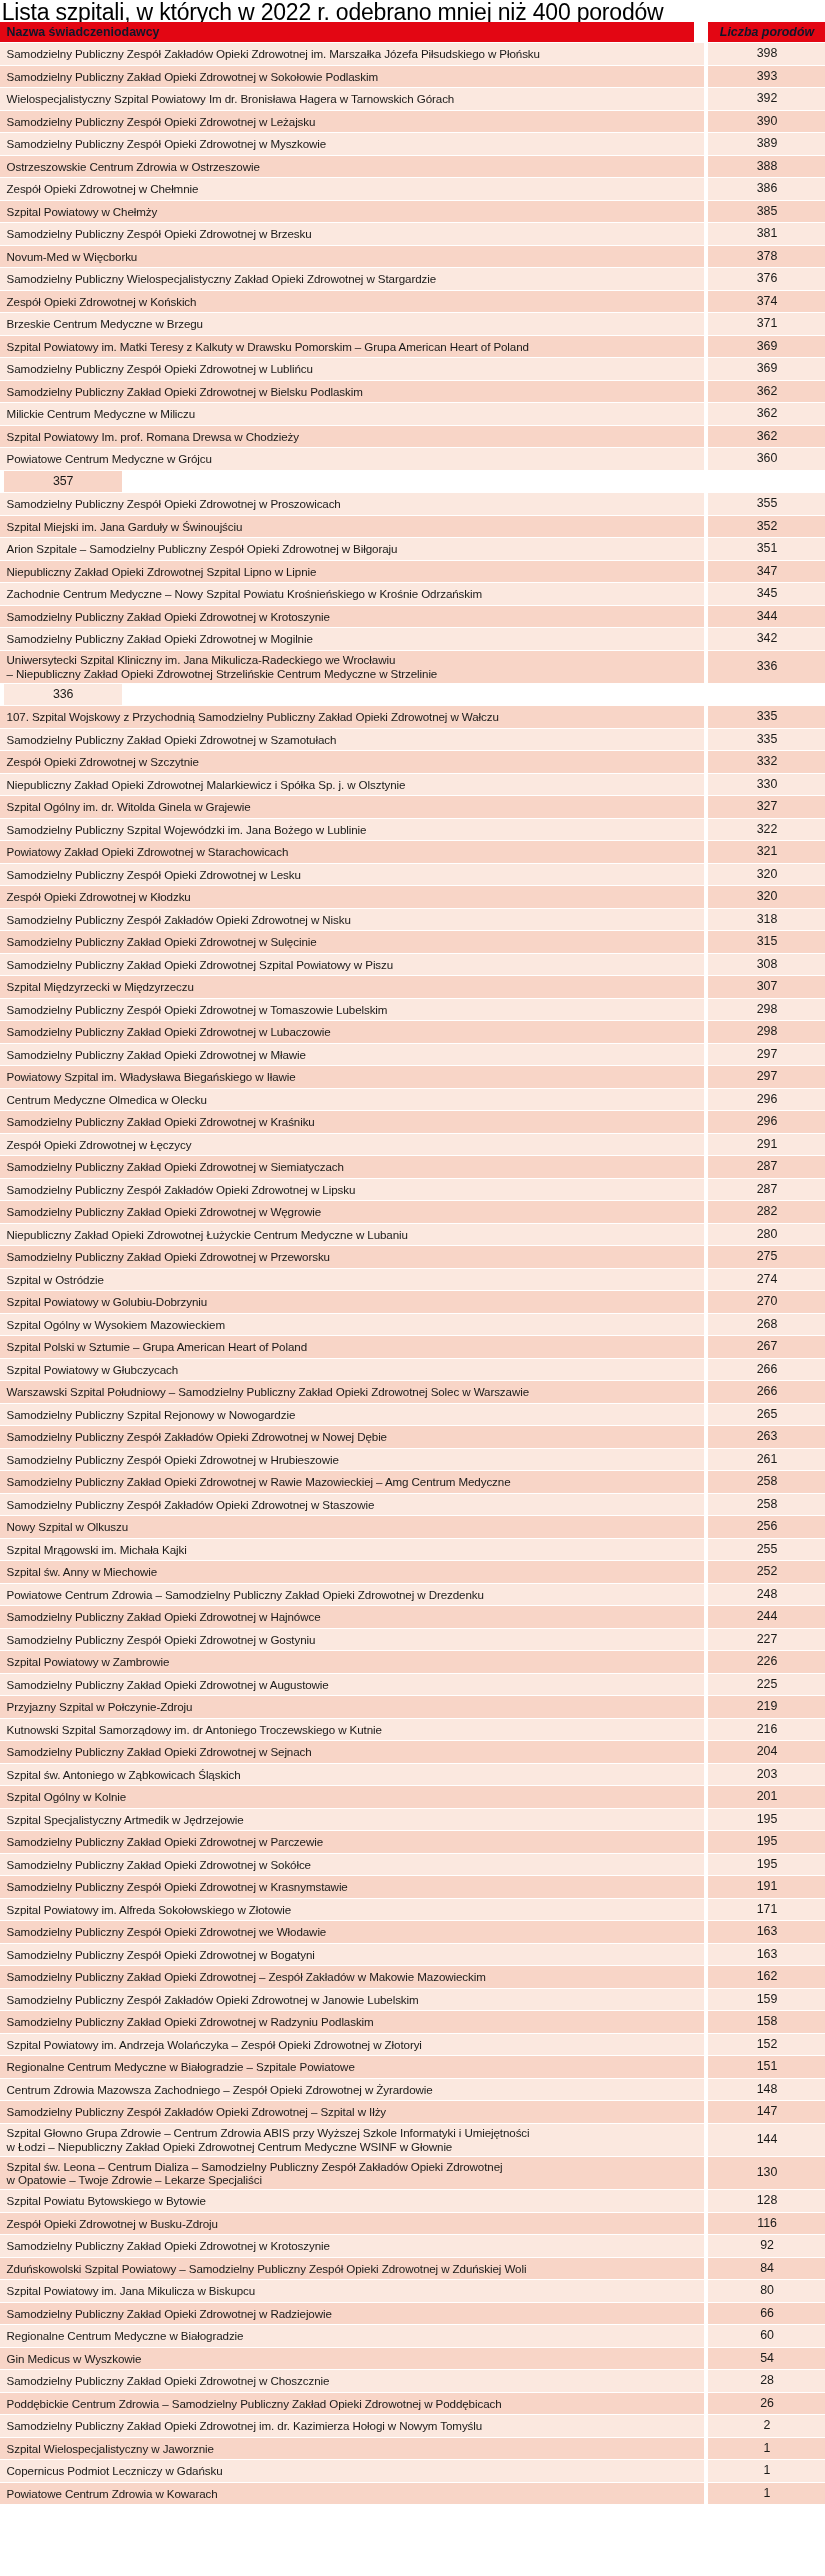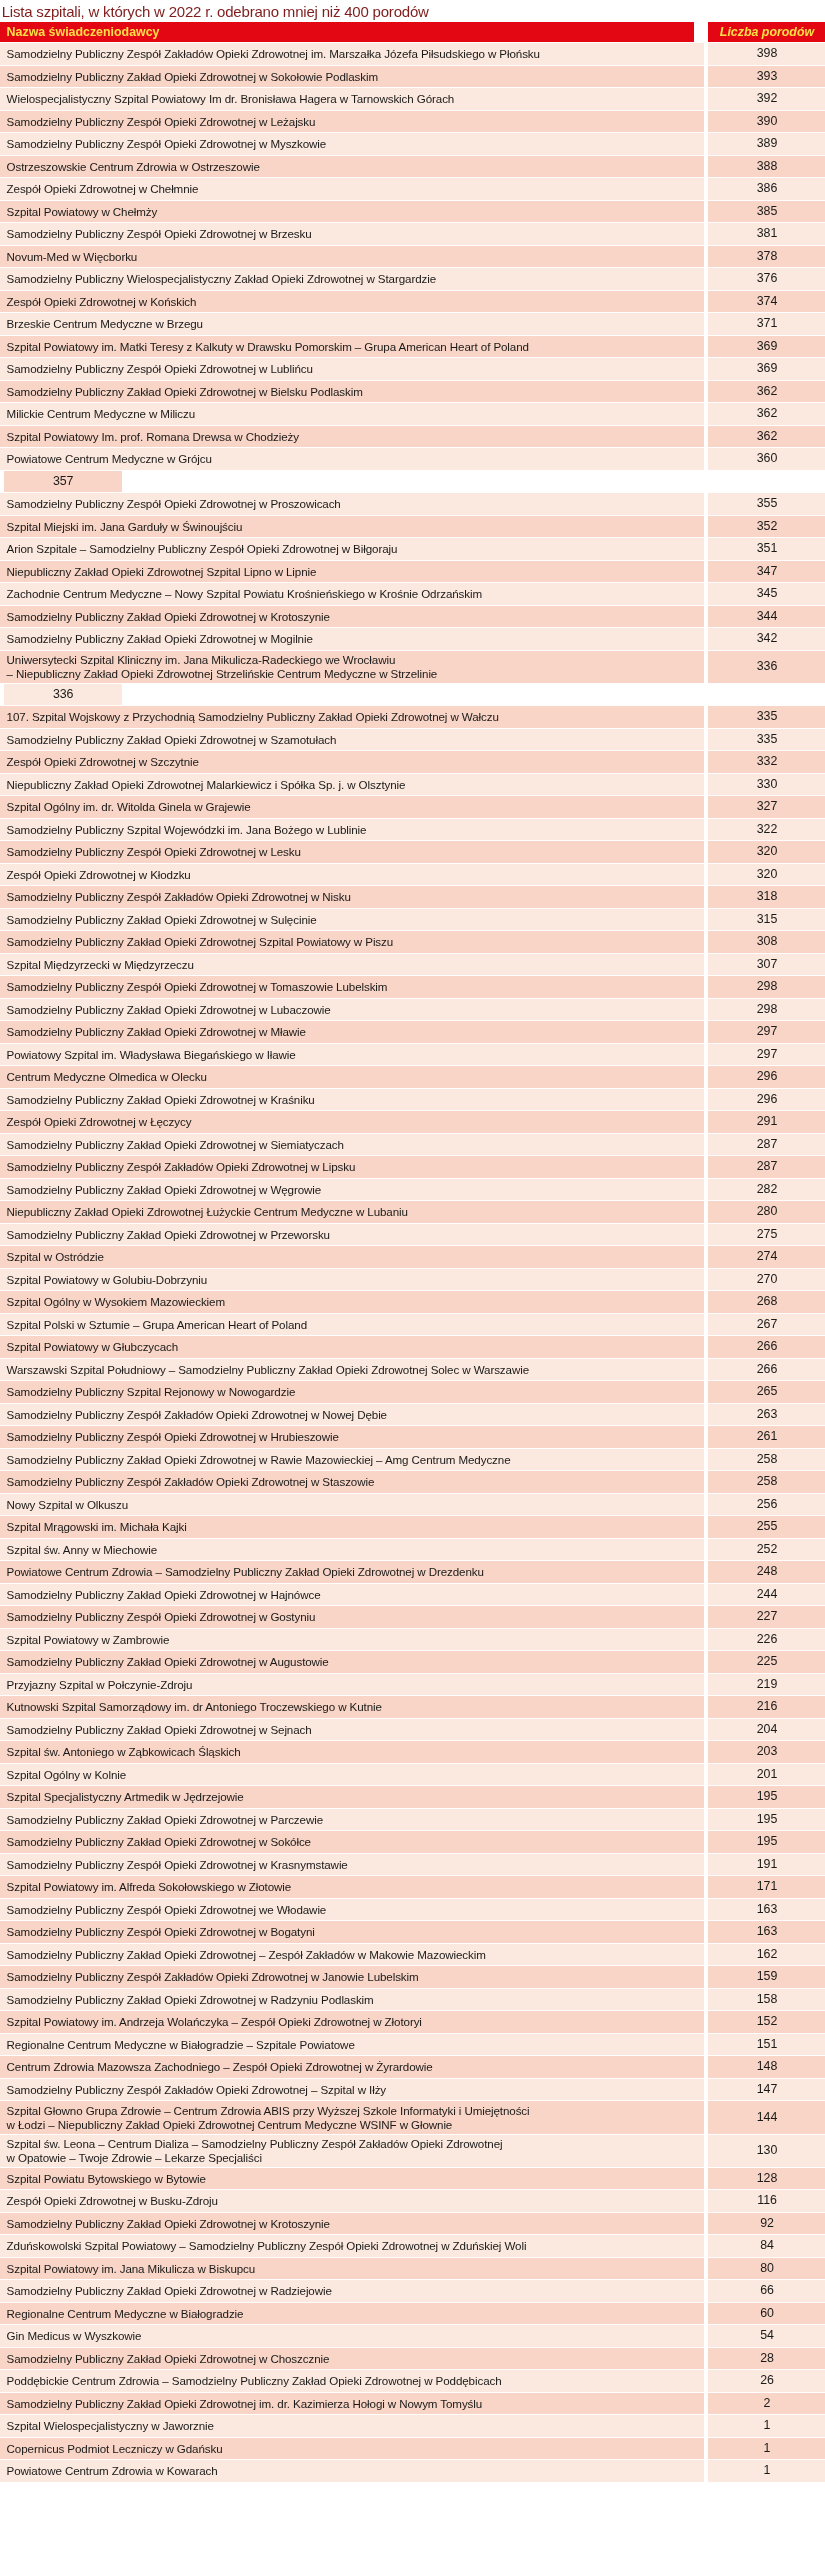--- a/index.html
+++ b/index.html
@@ -3,37 +3,37 @@
 <meta charset="utf-8">
 <style>
   html,body{margin:0;padding:0;background:#ffffff;}
   body{
     width:826px;
     font-family:"Liberation Sans","DejaVu Sans",sans-serif;
     color:#1a1a18;
     -webkit-font-smoothing:antialiased;
   }
   .title{
-    font-size:15px;
+    font-size:23px;
     line-height:20px;
     letter-spacing:-0.2px;
-    color:#7f1d1d;
+    color:#000000;
     padding:1.7px 0 0.8px 1.7px;
     height:20px;
     white-space:nowrap;
   }
   .table{width:826px;}
   .header-row{
     display:flex;
     height:20px;
     margin-bottom:0.8px;
   }
   .header-cell{
     background:#e30613;
-    color:#fde047;
+    color:#0f172a;
     font-weight:bold;
     font-size:12.4px;
     display:flex;
     align-items:center;
   }
   .header-cell.name{flex:1 1 auto; padding-left:6.6px;}
   .header-cell.num{width:118px; margin-left:14px; justify-content:center;font-style:italic;}
   .row{
     display:flex;
     align-items:stretch;
@@ -206,20 +206,24 @@
       </div>
       <div class="row">
         <div class="cell name">Szpital Ogólny im. dr. Witolda Ginela w Grajewie</div>
         <div class="cell num">327</div>
       </div>
       <div class="row">
         <div class="cell name">Samodzielny Publiczny Szpital Wojewódzki im. Jana Bożego w Lublinie</div>
         <div class="cell num">322</div>
       </div>
       <div class="row">
+        <div class="cell name">Powiatowy Zakład Opieki Zdrowotnej w Starachowicach</div>
+        <div class="cell num">321</div>
+      </div>
+      <div class="row">
         <div class="cell name">Samodzielny Publiczny Zespół Opieki Zdrowotnej w Lesku</div>
         <div class="cell num">320</div>
       </div>
       <div class="row">
         <div class="cell name">Zespół Opieki Zdrowotnej w Kłodzku</div>
         <div class="cell num">320</div>
       </div>
       <div class="row">
         <div class="cell name">Samodzielny Publiczny Zespół Zakładów Opieki Zdrowotnej w Nisku</div>
         <div class="cell num">318</div>

